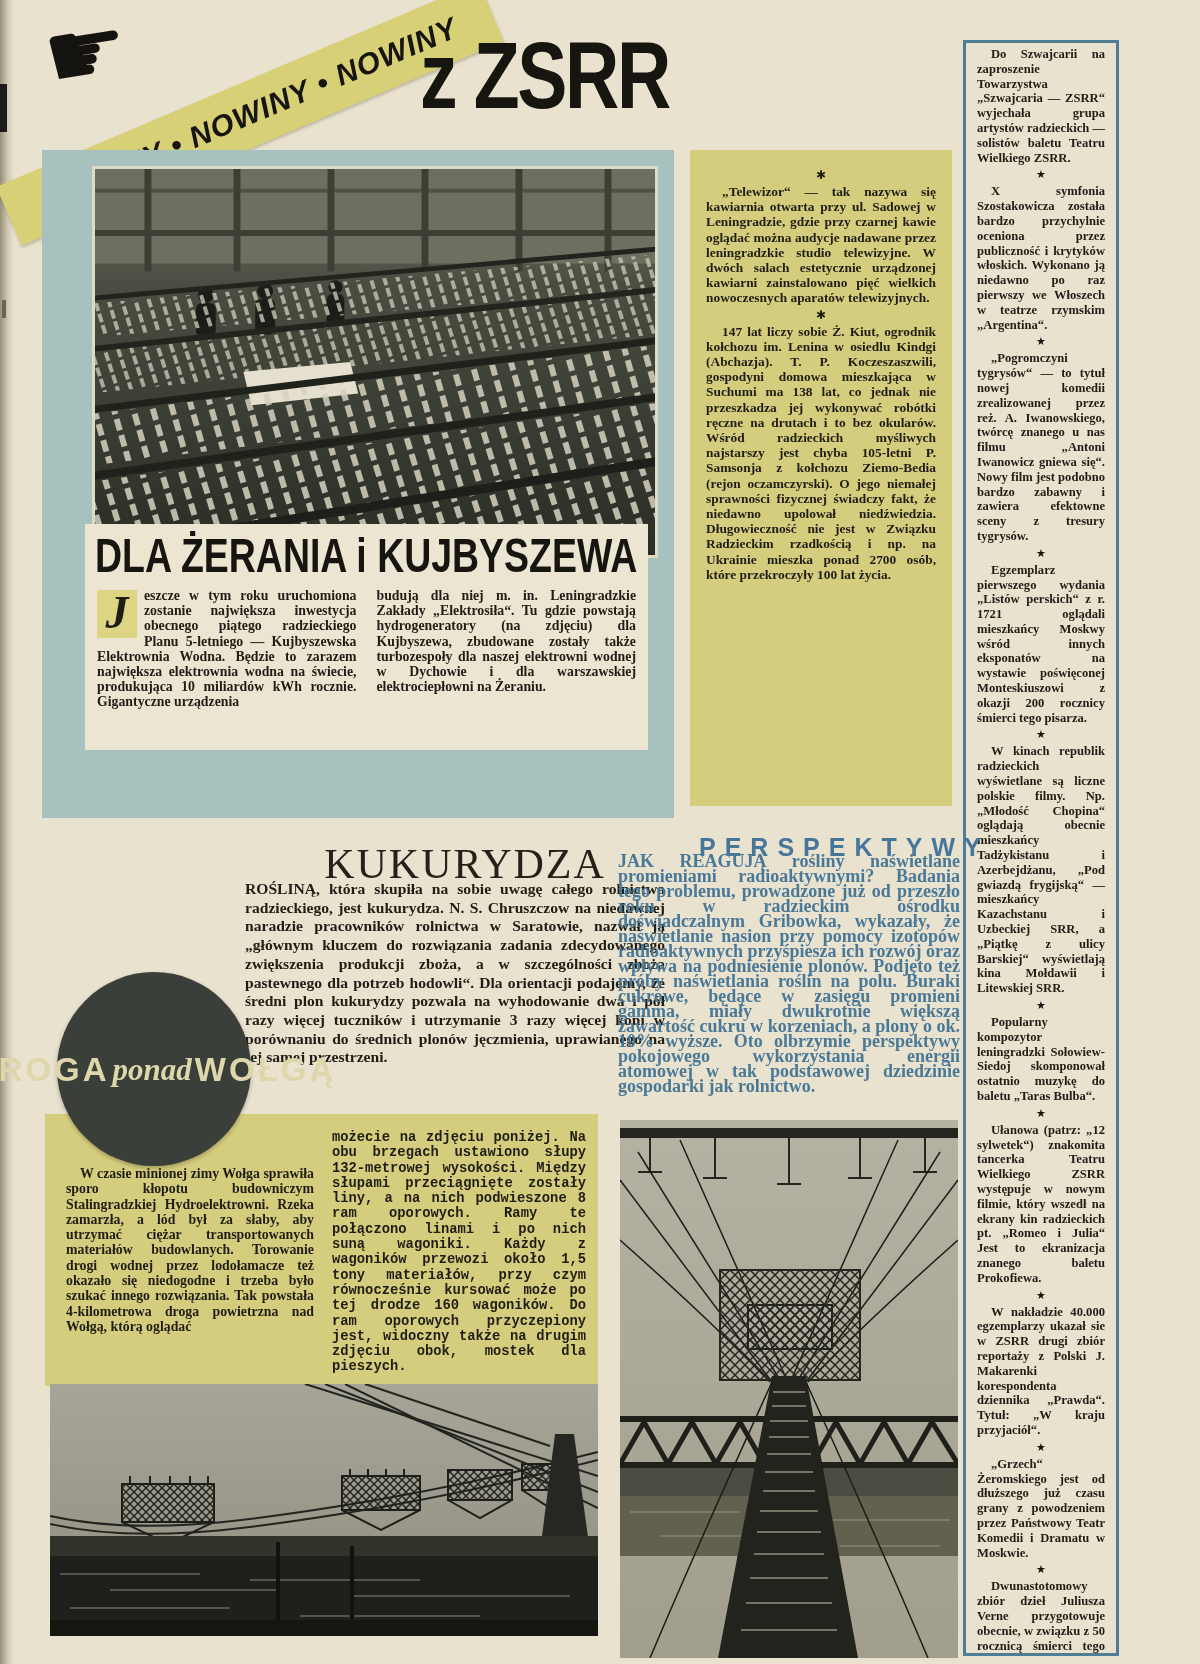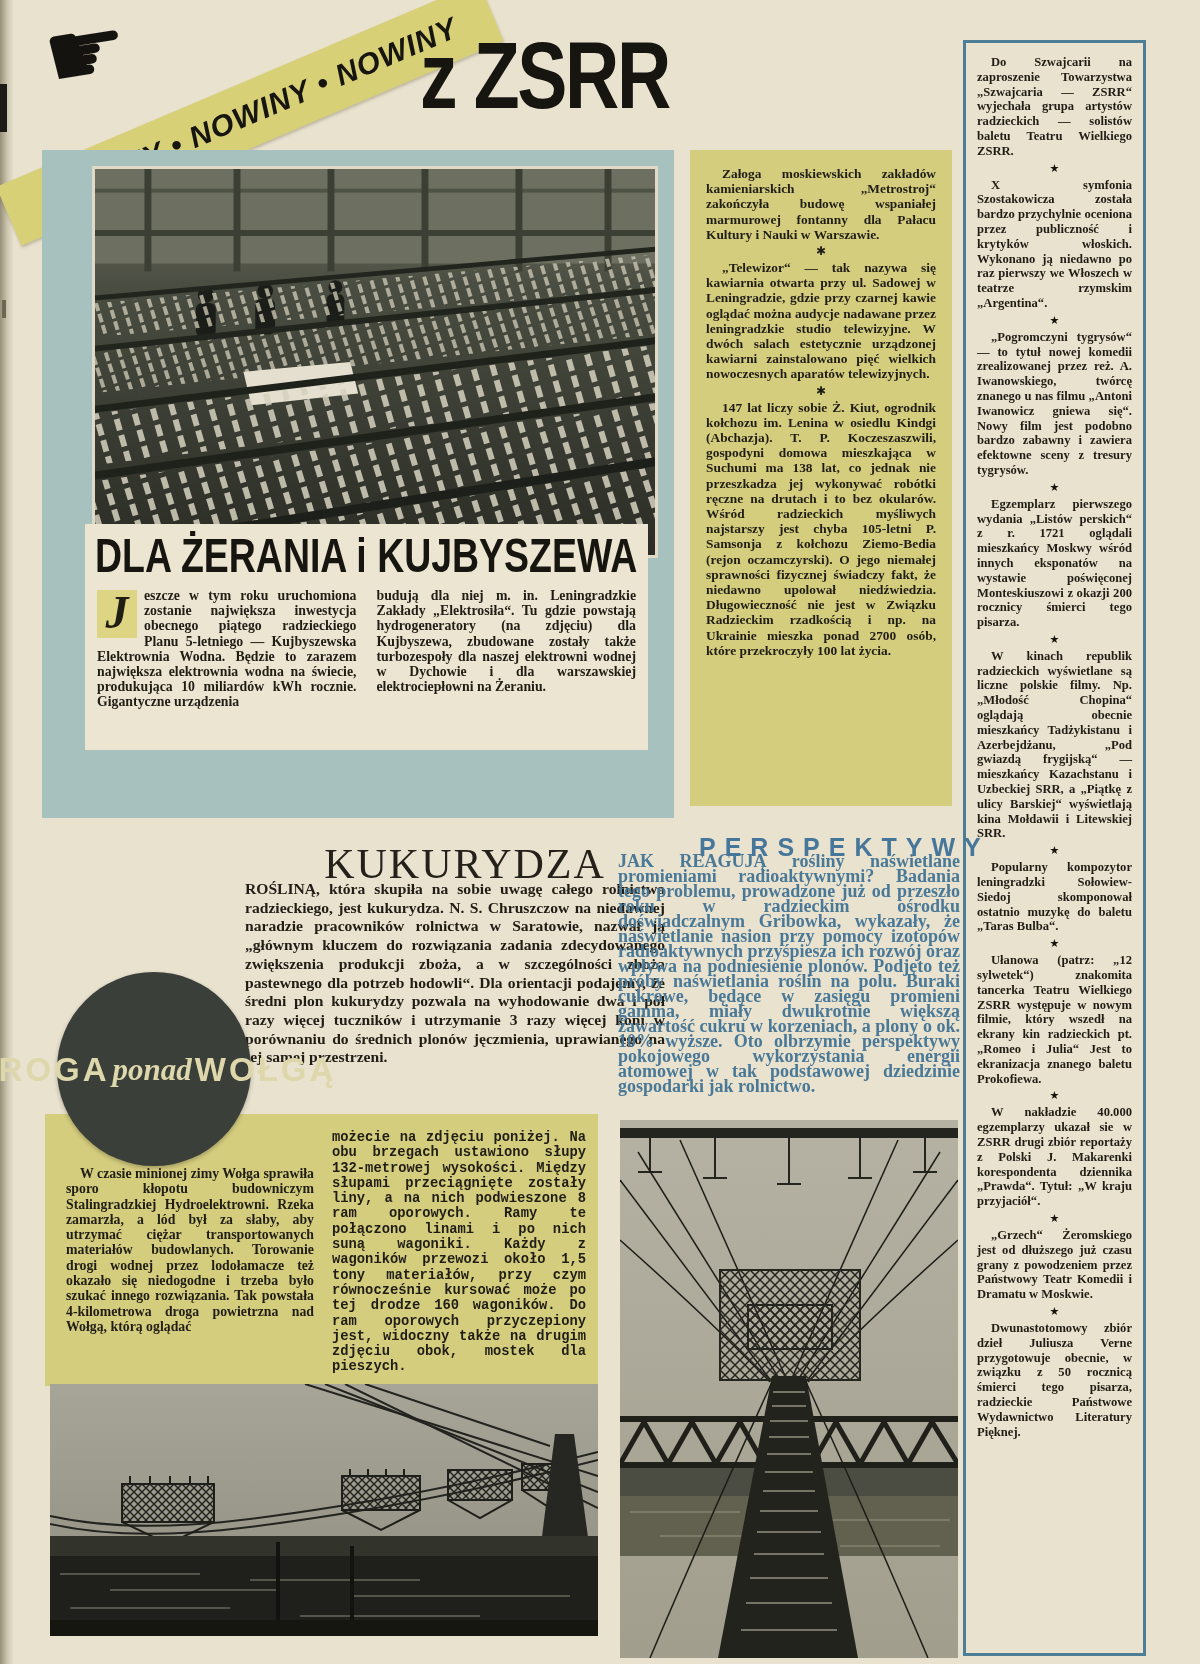--- a/index.html
+++ b/index.html
@@ -38,22 +38,22 @@
   .lead-cols{position:absolute;top:64px;left:12px;right:12px;display:flex;gap:20px;}
   .lead-col{width:50%;font-size:13.8px;line-height:15.2px;font-weight:700;text-align:justify;}
   .dropcap{float:left;width:40px;height:48px;background:#ddd584;font-size:46px;line-height:46px;
         text-align:center;font-style:italic;font-weight:700;margin:2px 7px 0 0;}
 
   .news-col{position:absolute;left:690px;top:150px;width:262px;height:656px;background:#d5cd7e;
         padding:16px 16px;box-sizing:border-box;overflow:hidden;}
   .news-col p{margin:0;text-indent:16px;font-size:13.4px;line-height:15.2px;font-weight:700;text-align:justify;}
   .news-star{text-align:center;font-size:12px;line-height:16px;margin:1px 0;}
 
-  .sidebar{position:absolute;left:963px;top:40px;width:183px;height:1616px;border:3px solid #4d7e95;
-        box-sizing:border-box;padding:12px 11px;overflow:hidden;}
+  .sidebar{position:absolute;left:963px;top:40px;width:156px;height:1616px;border:3px solid #4d7e95;
+        box-sizing:border-box;padding:4px 11px;overflow:hidden;}
   .sidebar p{margin:0;text-indent:14px;font-size:12.6px;line-height:14.8px;font-weight:700;text-align:justify;}
   .side-star{text-align:center;font-size:11px;line-height:15px;margin:2px 0;color:#17150f;}
 
   .kuk-title{position:absolute;left:243px;top:828px;width:420px;margin:12px;text-align:center;
         font-weight:400;font-size:42px;letter-spacing:2px;color:#24211a;}
   .kuk-body{position:absolute;left:245px;top:880px;width:420px;font-size:15.6px;line-height:18.7px;
         font-weight:700;text-align:justify;}
 
   .persp-title{position:absolute;left:688px;top:822px;margin:11px;font-family:"Liberation Sans",sans-serif;
         font-weight:700;font-size:25px;letter-spacing:9px;color:#47769b;white-space:nowrap;}
@@ -147,21 +147,20 @@
     <h1 class="lead-headline">DLA ŻERANIA i KUJBYSZEWA</h1>
     <div class="lead-cols">
       <div class="lead-col">
         <span class="dropcap">J</span><span>eszcze w tym roku uruchomiona zostanie największa inwestycja obecnego piątego radzieckiego Planu 5-letniego — Kujbyszewska Elektrownia Wodna. Będzie to zarazem największa elektrownia wodna na świecie, produkująca 10 miliardów kWh rocznie. Gigantyczne urządzenia</span>
       </div>
       <div class="lead-col">budują dla niej m. in. Leningradzkie Zakłady „Elektrosiła“. Tu gdzie powstają hydrogeneratory (na zdjęciu) dla Kujbyszewa, zbudowane zostały także turbozespoły dla naszej elektrowni wodnej w Dychowie i dla warszawskiej elektrociepłowni na Żeraniu.</div>
     </div>
   </div>
 
   <div class="news-col">
-    <p>Załoga moskiewskich zakładów kamieniarskich „Metrostroj“ zakończyła budowę wspaniałej marmurowej fontanny dla Pałacu Kultury i Nauki w Warszawie.</p>
     <div class="news-star">✱</div>
     <p>„Telewizor“ — tak nazywa się kawiarnia otwarta przy ul. Sadowej w Leningradzie, gdzie przy czarnej kawie oglądać można audycje nadawane przez leningradzkie studio telewizyjne. W dwóch salach estetycznie urządzonej kawiarni zainstalowano pięć wielkich nowoczesnych aparatów telewizyjnych.</p>
     <div class="news-star">✱</div>
     <p>147 lat liczy sobie Ż. Kiut, ogrodnik kołchozu im. Lenina w osiedlu Kindgi (Abchazja). T. P. Koczeszaszwili, gospodyni domowa mieszkająca w Suchumi ma 138 lat, co jednak nie przeszkadza jej wykonywać robótki ręczne na drutach i to bez okularów. Wśród radzieckich myśliwych najstarszy jest chyba 105-letni P. Samsonja z kołchozu Ziemo-Bedia (rejon oczamczyrski). O jego niemałej sprawności fizycznej świadczy fakt, że niedawno upolował niedźwiedzia. Długowieczność nie jest w Związku Radzieckim rzadkością i np. na Ukrainie mieszka ponad 2700 osób, które przekroczyły 100 lat życia.</p>
   </div>
 
   <div class="sidebar">
     <p>Do Szwajcarii na zaproszenie Towarzystwa „Szwajcaria — ZSRR“ wyjechała grupa artystów radzieckich — solistów baletu Teatru Wielkiego ZSRR.</p>
     <div class="side-star">★</div>
     <p>X symfonia Szostakowicza została bardzo przychylnie oceniona przez publiczność i krytyków włoskich. Wykonano ją niedawno po raz pierwszy we Włoszech w teatrze rzymskim „Argentina“.</p>

